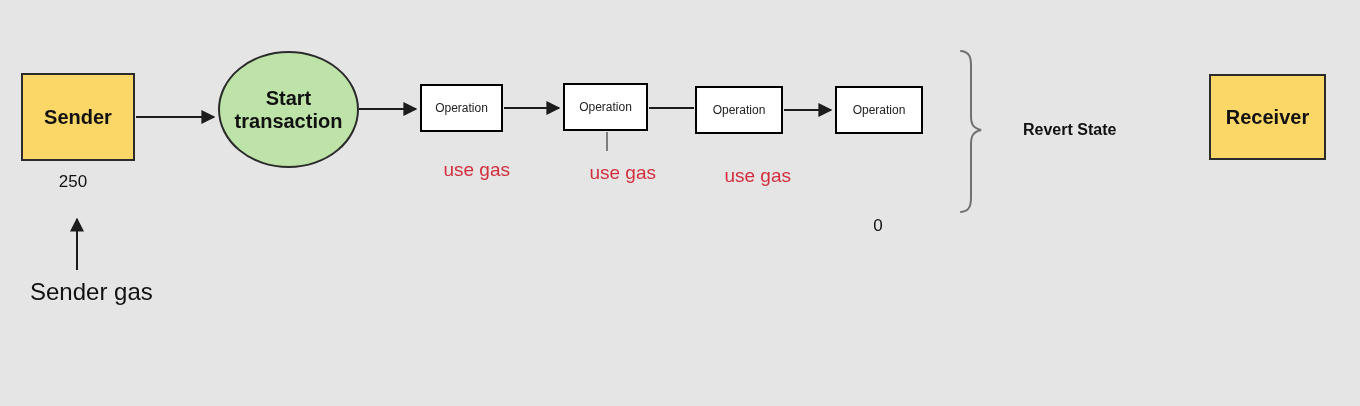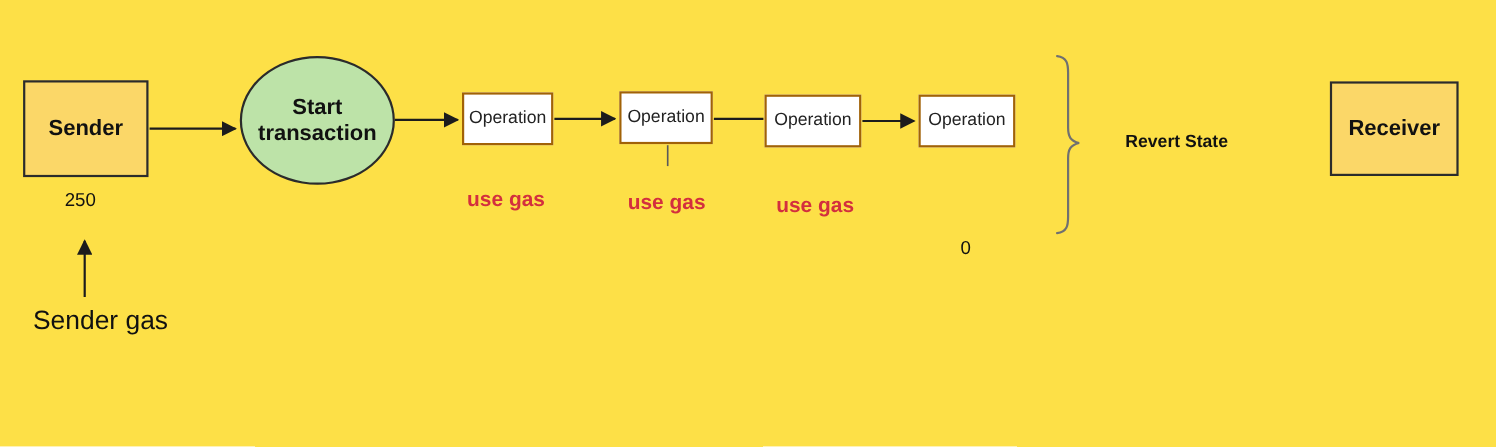--- a/index.html
+++ b/index.html
@@ -1,20 +1,20 @@
 <!DOCTYPE html>
 <html><head>
 <meta charset="utf-8">
 <style>
   html, body { margin: 0; padding: 0; background: #ffffff; }
   .canvas {
     position: relative;
     width: 1360px;
     height: 406px;
-    background: #fde047;
+    background: #e5e5e5;
     font-family: "Liberation Sans", sans-serif;
     overflow: hidden;
   }
   .layer { position: absolute; left: 0; top: 0; }
   .node {
     position: absolute;
     box-sizing: border-box;
     display: flex;
     align-items: center;
     justify-content: center;
@@ -31,40 +31,39 @@
     background: #BDE3A8;
     border: 2px solid #2b2b2b;
     border-radius: 50%;
     font-weight: bold;
     font-size: 20px;
     line-height: 1.15;
     padding: 0 8px;
   }
   .op-box {
     background: #ffffff;
-    border: 2px solid #a16207;
-    font-size: 16px;
+    border: 2px solid #000000;
+    font-size: 12px;
     color: #222222;
   }
   .txt {
     position: absolute;
     color: #111111;
     white-space: nowrap;
   }
   .txt-center { text-align: center; white-space: normal; }
   .gas-num { font-size: 17px; }
   .start-gas { font-size: 24px; }
   .red-status {
     position: absolute;
     color: #D32F3E;
-    font-weight: bold;
+    font-weight: normal;
     font-size: 19px;
-    text-align: center;
+    text-align: right;
     line-height: 21px;
-    margin-top: 12px;
   }
   .revert-label { font-weight: bold; font-size: 16px; }
 </style>
 </head>
 <body>
 
 <div class="canvas">
 
   <svg class="layer" width="1360" height="406" viewBox="0 0 1360 406">
     <defs>

